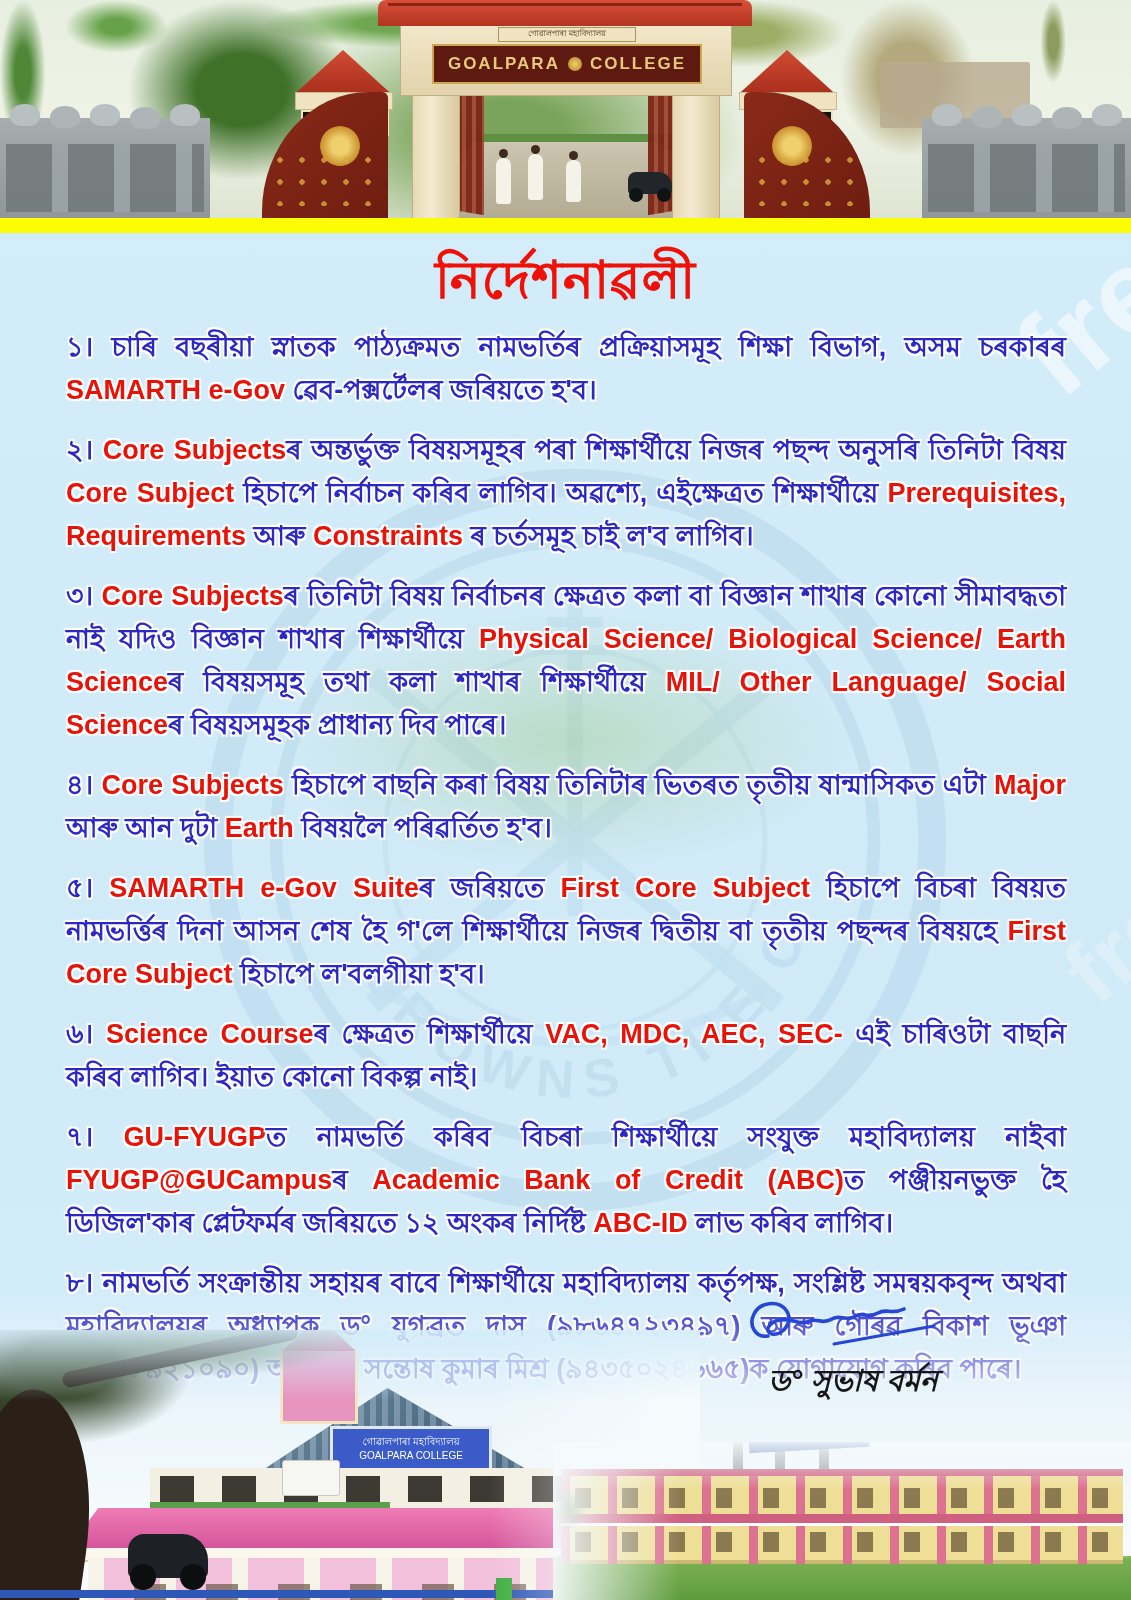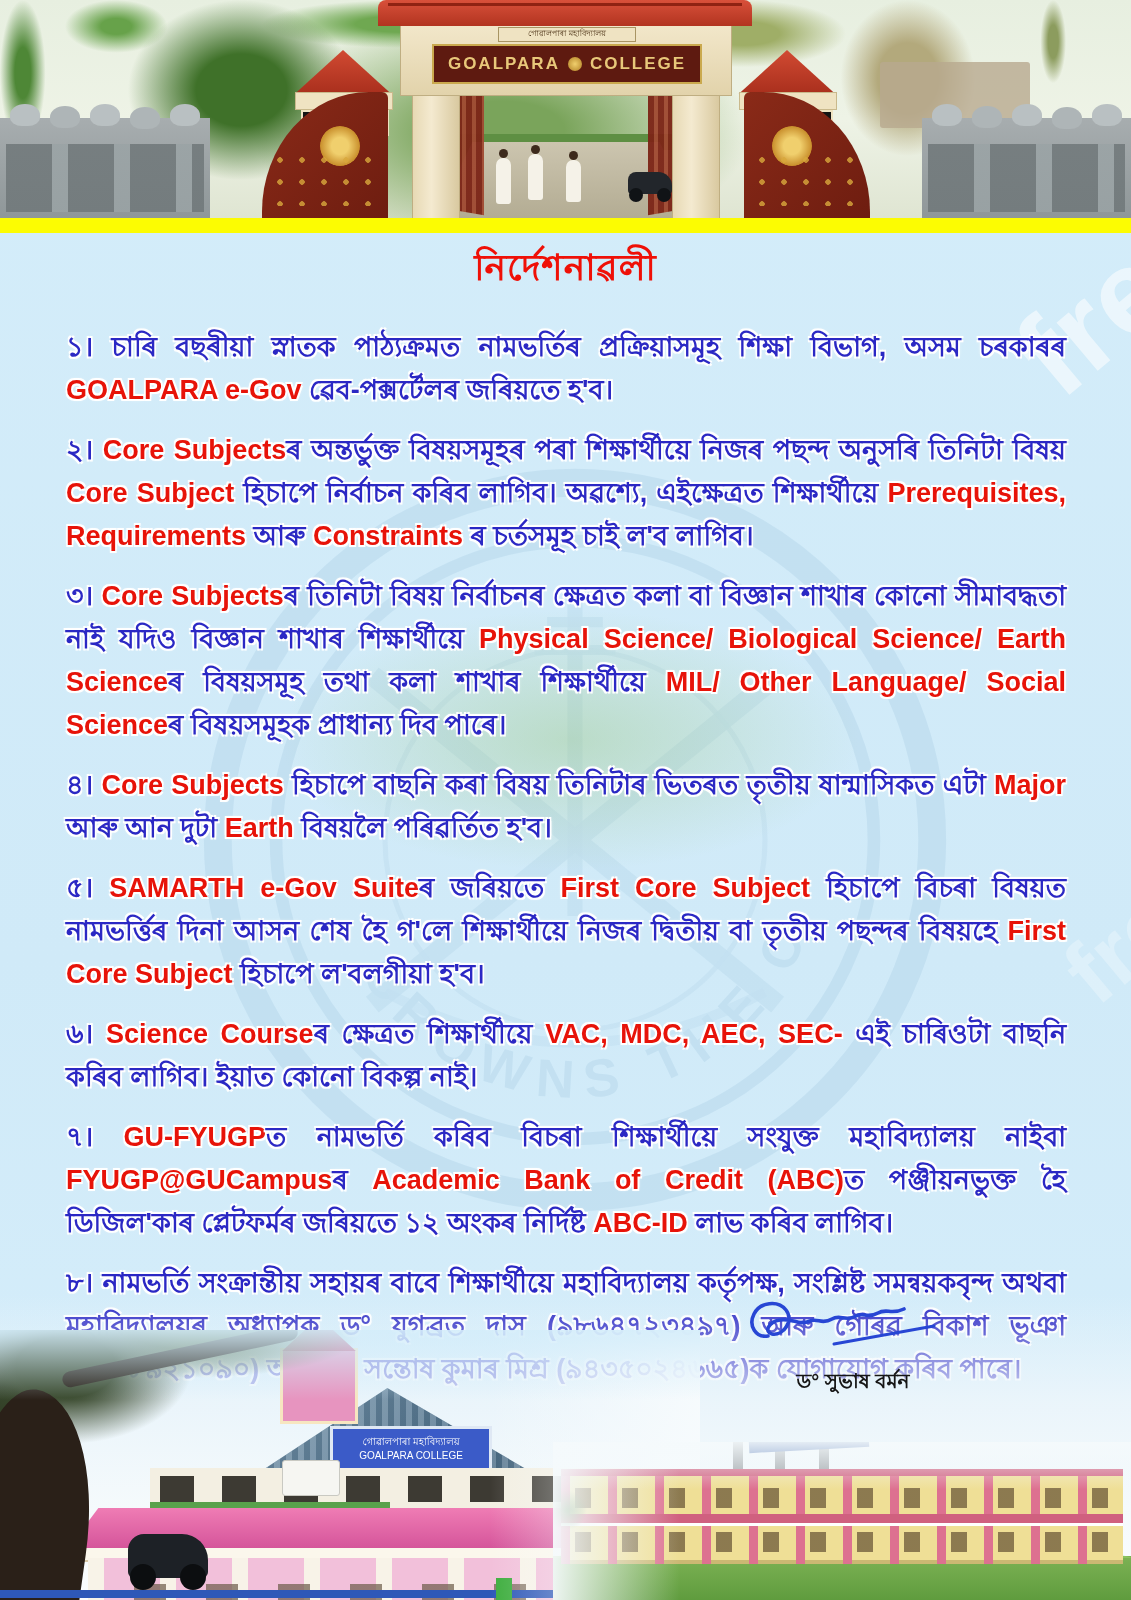--- a/index.html
+++ b/index.html
@@ -75,21 +75,21 @@
   .yellow-strip{position:absolute;left:0;top:218px;width:1131px;height:15px;background:#fcfc02;}
   
   .emblem{position:absolute;left:195px;top:460px;width:760px;height:760px;opacity:.34;pointer-events:none;}
   .tint-green{position:absolute;left:280px;top:610px;width:580px;height:260px;border-radius:50%;
         background:radial-gradient(closest-side,rgba(150,195,120,.38),rgba(150,195,120,0));pointer-events:none;}
   .stock-mark{position:absolute;color:rgba(255,255,255,.55);font-weight:bold;pointer-events:none;}
   .stock-mark.tr{left:1008px;top:230px;font-size:120px;transform:rotate(-40deg);}
   .stock-mark.mr{left:1058px;top:880px;font-size:90px;transform:rotate(-40deg);opacity:.5;}
   
   .title{position:absolute;left:0;top:240px;width:1131px;margin:0;text-align:center;
-        font-size:36px;font-weight:bold;color:#ef1007;letter-spacing:1px;}
+        font-size:52px;font-weight:bold;color:#ef1007;letter-spacing:1px;}
   .instructions{position:absolute;left:66px;top:326px;width:1000px;}
   .para{margin:0 0 17px 0;font-size:27px;line-height:43px;font-weight:bold;text-align:justify;}
   .para span{text-shadow:-1.6px -1.6px 0 #fff,1.6px -1.6px 0 #fff,-1.6px 1.6px 0 #fff,1.6px 1.6px 0 #fff,0 0 4px #fff;}
   .seg-blue{color:#2b28c4;margin-top:8px;}
   .seg-red{color:#e71309;}
   
   .bottom-sky{position:absolute;left:0;top:1295px;width:1131px;height:305px;
         background:linear-gradient(180deg,rgba(212,237,250,0) 0%,rgba(238,246,251,.85) 35%,#f5fafc 70%,#fbfdfe 100%);}
   .photo-left{position:absolute;left:0;top:1330px;width:700px;height:270px;overflow:hidden;}
   .tree-canopy{position:absolute;left:-60px;top:-40px;width:420px;height:220px;
@@ -151,21 +151,21 @@
         border-top:7px solid #8d9498;}
   .roof-tarp{position:absolute;left:196px;bottom:150px;width:120px;height:12px;background:#4a6fb0;transform:rotate(-3deg);}
   .palm{position:absolute;left:-6px;bottom:70px;width:40px;height:40px;border-radius:50%;
         background:radial-gradient(closest-side,#4e7d3a,rgba(78,125,58,0));}
   .photo-right .fade{position:absolute;inset:0;pointer-events:none;
         background:linear-gradient(90deg,rgba(245,250,252,.95) 0%,rgba(245,250,252,0) 22%),
                    linear-gradient(180deg,rgba(245,250,252,.9) 0%,rgba(245,250,252,0) 30%);}
   
   .signature{position:absolute;right:48px;top:1292px;width:460px;text-align:center;z-index:5;}
   .sig-scribble{display:block;margin:0 auto 2px auto;}
-  .sig-line{font-size:20px;line-height:46px;font-weight:bold;color:#161616;}
+  .sig-line{font-size:30px;line-height:46px;font-weight:bold;color:#161616;font-style:italic;}
 </style>
 </head>
 <body>
 
 <div class="page">
 
   <div class="header-photo">
     <div class="header-trees"></div>
     <div class="far-building"></div>
     <div class="gate-verge"></div>
@@ -233,21 +233,21 @@
       <textPath id="emblem-arc-text" href="#arcpath" startOffset="8%">CROWNS THE CROWN</textPath>
     </text>
   </svg>
   <div class="tint-green"></div>
   <div class="stock-mark tr">free</div>
   <div class="stock-mark mr">free</div>
 
   <h1 class="title">নিৰ্দেশনাৱলী</h1>
 
   <div class="instructions">
-      <p class="para"><span class="seg-blue">১। চাৰি বছৰীয়া স্নাতক পাঠ্যক্ৰমত নামভৰ্তিৰ প্ৰক্ৰিয়াসমূহ শিক্ষা বিভাগ, অসম চৰকাৰৰ </span><span class="seg-red">GOALPARA e-Gov</span><span class="seg-blue"> ৱেব-পক্সৰ্টেলৰ জৰিয়তে হ'ব।</span></p>
+      <p class="para"><span class="seg-blue">১। চাৰি বছৰীয়া স্নাতক পাঠ্যক্ৰমত নামভৰ্তিৰ প্ৰক্ৰিয়াসমূহ শিক্ষা বিভাগ, অসম চৰকাৰৰ </span><span class="seg-red">SAMARTH e-Gov</span><span class="seg-blue"> ৱেব-পক্সৰ্টেলৰ জৰিয়তে হ'ব।</span></p>
       <p class="para"><span class="seg-blue">২। </span><span class="seg-red">Core Subjects</span><span class="seg-blue">ৰ অন্তৰ্ভুক্ত বিষয়সমূহৰ পৰা শিক্ষাৰ্থীয়ে নিজৰ পছন্দ অনুসৰি তিনিটা বিষয় </span><span class="seg-red">Core Subject</span><span class="seg-blue"> হিচাপে নিৰ্বাচন কৰিব লাগিব। অৱশ্যে, এইক্ষেত্ৰত শিক্ষাৰ্থীয়ে </span><span class="seg-red">Prerequisites, Requirements</span><span class="seg-blue"> আৰু </span><span class="seg-red">Constraints</span><span class="seg-blue"> ৰ চৰ্তসমূহ চাই ল'ব লাগিব।</span></p>
       <p class="para"><span class="seg-blue">৩। </span><span class="seg-red">Core Subjects</span><span class="seg-blue">ৰ তিনিটা বিষয় নিৰ্বাচনৰ ক্ষেত্ৰত কলা বা বিজ্ঞান শাখাৰ কোনো সীমাবদ্ধতা নাই যদিও বিজ্ঞান শাখাৰ শিক্ষাৰ্থীয়ে </span><span class="seg-red">Physical Science/ Biological Science/ Earth Science</span><span class="seg-blue">ৰ বিষয়সমূহ তথা কলা শাখাৰ শিক্ষাৰ্থীয়ে </span><span class="seg-red">MIL/ Other Language/ Social Science</span><span class="seg-blue">ৰ বিষয়সমূহক প্ৰাধান্য দিব পাৰে।</span></p>
       <p class="para"><span class="seg-blue">৪। </span><span class="seg-red">Core Subjects</span><span class="seg-blue"> হিচাপে বাছনি কৰা বিষয় তিনিটাৰ ভিতৰত তৃতীয় ষান্মাসিকত এটা </span><span class="seg-red">Major</span><span class="seg-blue"> আৰু আন দুটা </span><span class="seg-red">Earth</span><span class="seg-blue"> বিষয়লৈ পৰিৱৰ্তিত হ'ব।</span></p>
       <p class="para"><span class="seg-blue">৫। </span><span class="seg-red">SAMARTH e-Gov Suite</span><span class="seg-blue">ৰ জৰিয়তে </span><span class="seg-red">First Core Subject</span><span class="seg-blue"> হিচাপে বিচৰা বিষয়ত নামভৰ্ত্তিৰ দিনা আসন শেষ হৈ গ'লে শিক্ষাৰ্থীয়ে নিজৰ দ্বিতীয় বা তৃতীয় পছন্দৰ বিষয়হে </span><span class="seg-red">First Core Subject</span><span class="seg-blue"> হিচাপে ল'বলগীয়া হ'ব।</span></p>
       <p class="para"><span class="seg-blue">৬। </span><span class="seg-red">Science Course</span><span class="seg-blue">ৰ ক্ষেত্ৰত শিক্ষাৰ্থীয়ে </span><span class="seg-red">VAC, MDC, AEC, SEC-</span><span class="seg-blue"> এই চাৰিওটা বাছনি কৰিব লাগিব। ইয়াত কোনো বিকল্প নাই।</span></p>
       <p class="para"><span class="seg-blue">৭। </span><span class="seg-red">GU-FYUGP</span><span class="seg-blue">ত নামভৰ্তি কৰিব বিচৰা শিক্ষাৰ্থীয়ে সংযুক্ত মহাবিদ্যালয় নাইবা </span><span class="seg-red">FYUGP@GUCampus</span><span class="seg-blue">ৰ </span><span class="seg-red">Academic Bank of Credit (ABC)</span><span class="seg-blue">ত পঞ্জীয়নভুক্ত হৈ ডিজিল'কাৰ প্লেটফৰ্মৰ জৰিয়তে ১২ অংকৰ নিৰ্দিষ্ট </span><span class="seg-red">ABC-ID</span><span class="seg-blue"> লাভ কৰিব লাগিব।</span></p>
       <p class="para"><span class="seg-blue">৮। নামভৰ্তি সংক্ৰান্তীয় সহায়ৰ বাবে শিক্ষাৰ্থীয়ে মহাবিদ্যালয় কৰ্তৃপক্ষ, সংশ্লিষ্ট সমন্বয়কবৃন্দ অথবা মহাবিদ্যালয়ৰ অধ্যাপক ড° যুগব্ৰত দাস (৯৮৬৪৭২৩৪৯৭) আৰু গৌৰৱ বিকাশ ভূঞা (৮৬৩৮৯২১০৯০) আৰু ড° সন্তোষ কুমাৰ মিশ্ৰ (৯৪৩৫০২৪৬৬৫)ক যোগাযোগ কৰিব পাৰে।</span></p>
     </div>
 
   <div class="bottom-sky"></div>

